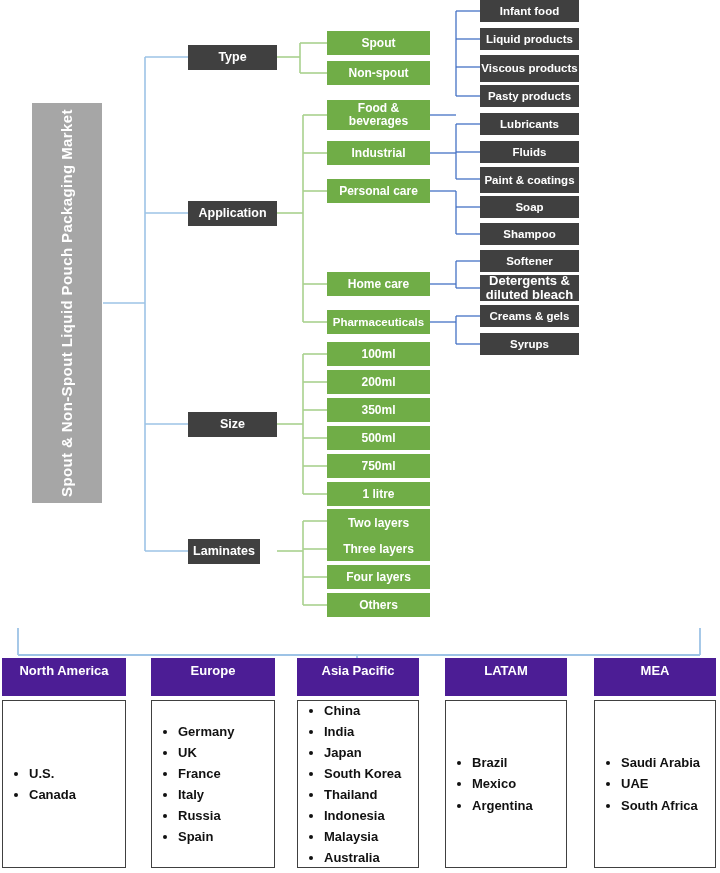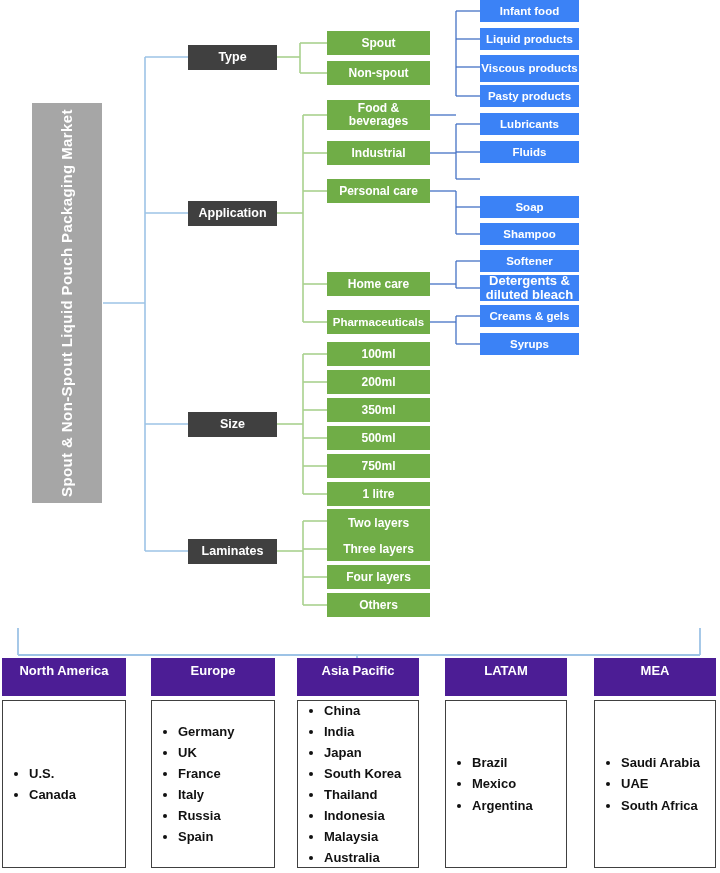--- a/index.html
+++ b/index.html
@@ -15,21 +15,21 @@
   .node{position:absolute;box-sizing:border-box;display:flex;
         align-items:center;justify-content:center;text-align:center;
         color:#ffffff;font-weight:bold;line-height:1.05;}
 
   .n-root{background:#a6a6a6;color:#ffffff;font-size:15px;font-weight:bold;
           writing-mode:vertical-rl;transform:rotate(180deg);
           letter-spacing:.4px;padding:6px 0;}
 
   .n-l1{background:#404040;font-size:12.5px;}
   .n-l2{background:#70ad47;font-size:12px;}
-  .n-l3{background:#3b82f6;font-size:11.5px;}
+  .n-l3{background:#404040;font-size:11.5px;}
 
   
   .region-head{position:absolute;box-sizing:border-box;background:#4c1d95;
                color:#fff;font-size:13px;font-weight:bold;text-align:center;
                display:block;overflow:hidden;padding-top:6px;line-height:1.15;}
   .region-body{position:absolute;box-sizing:border-box;background:#ffffff;
                border:1px solid #404040;display:flex;align-items:center;}
   .region-body ul{margin:0;padding:0 0 0 26px;list-style:disc;}
   .region-body li{font-size:13px;color:#111111;line-height:1.62;
                   font-weight:bold;white-space:nowrap;}
@@ -130,21 +130,21 @@
 
   <div class="node n-l1" style="left:188px;top:45px;width:89px;height:25px;">
     <span>Type</span>
   </div>
   <div class="node n-l1" style="left:188px;top:201px;width:89px;height:25px;">
     <span>Application</span>
   </div>
   <div class="node n-l1" style="left:188px;top:412px;width:89px;height:25px;">
     <span>Size</span>
   </div>
-  <div class="node n-l1" style="left:188px;top:539px;width:89px;height:25px;">
+  <div class="node n-l1" style="left:188px;top:539px;width:72px;height:25px;">
     <span>Laminates</span>
   </div>
 
   <div class="node n-l2" style="left:327px;top:31px;width:103px;height:24px;">
     <span>Spout</span>
   </div>
   <div class="node n-l2" style="left:327px;top:61px;width:103px;height:24px;">
     <span>Non-spout</span>
   </div>
 
@@ -207,20 +207,23 @@
   </div>
   <div class="node n-l3" style="left:480px;top:85px;width:99px;height:22px;">
     <span>Pasty products</span>
   </div>
 
   <div class="node n-l3" style="left:480px;top:113px;width:99px;height:22px;">
     <span>Lubricants</span>
   </div>
   <div class="node n-l3" style="left:480px;top:141px;width:99px;height:22px;">
     <span>Fluids</span>
+  </div>
+  <div class="node n-l3" style="left:480px;top:167px;width:99px;height:26px;">
+    <span>Paint &amp; coatings</span>
   </div>
 
   <div class="node n-l3" style="left:480px;top:196px;width:99px;height:22px;">
     <span>Soap</span>
   </div>
   <div class="node n-l3" style="left:480px;top:223px;width:99px;height:22px;">
     <span>Shampoo</span>
   </div>
 
   <div class="node n-l3" style="left:480px;top:250px;width:99px;height:22px;">

